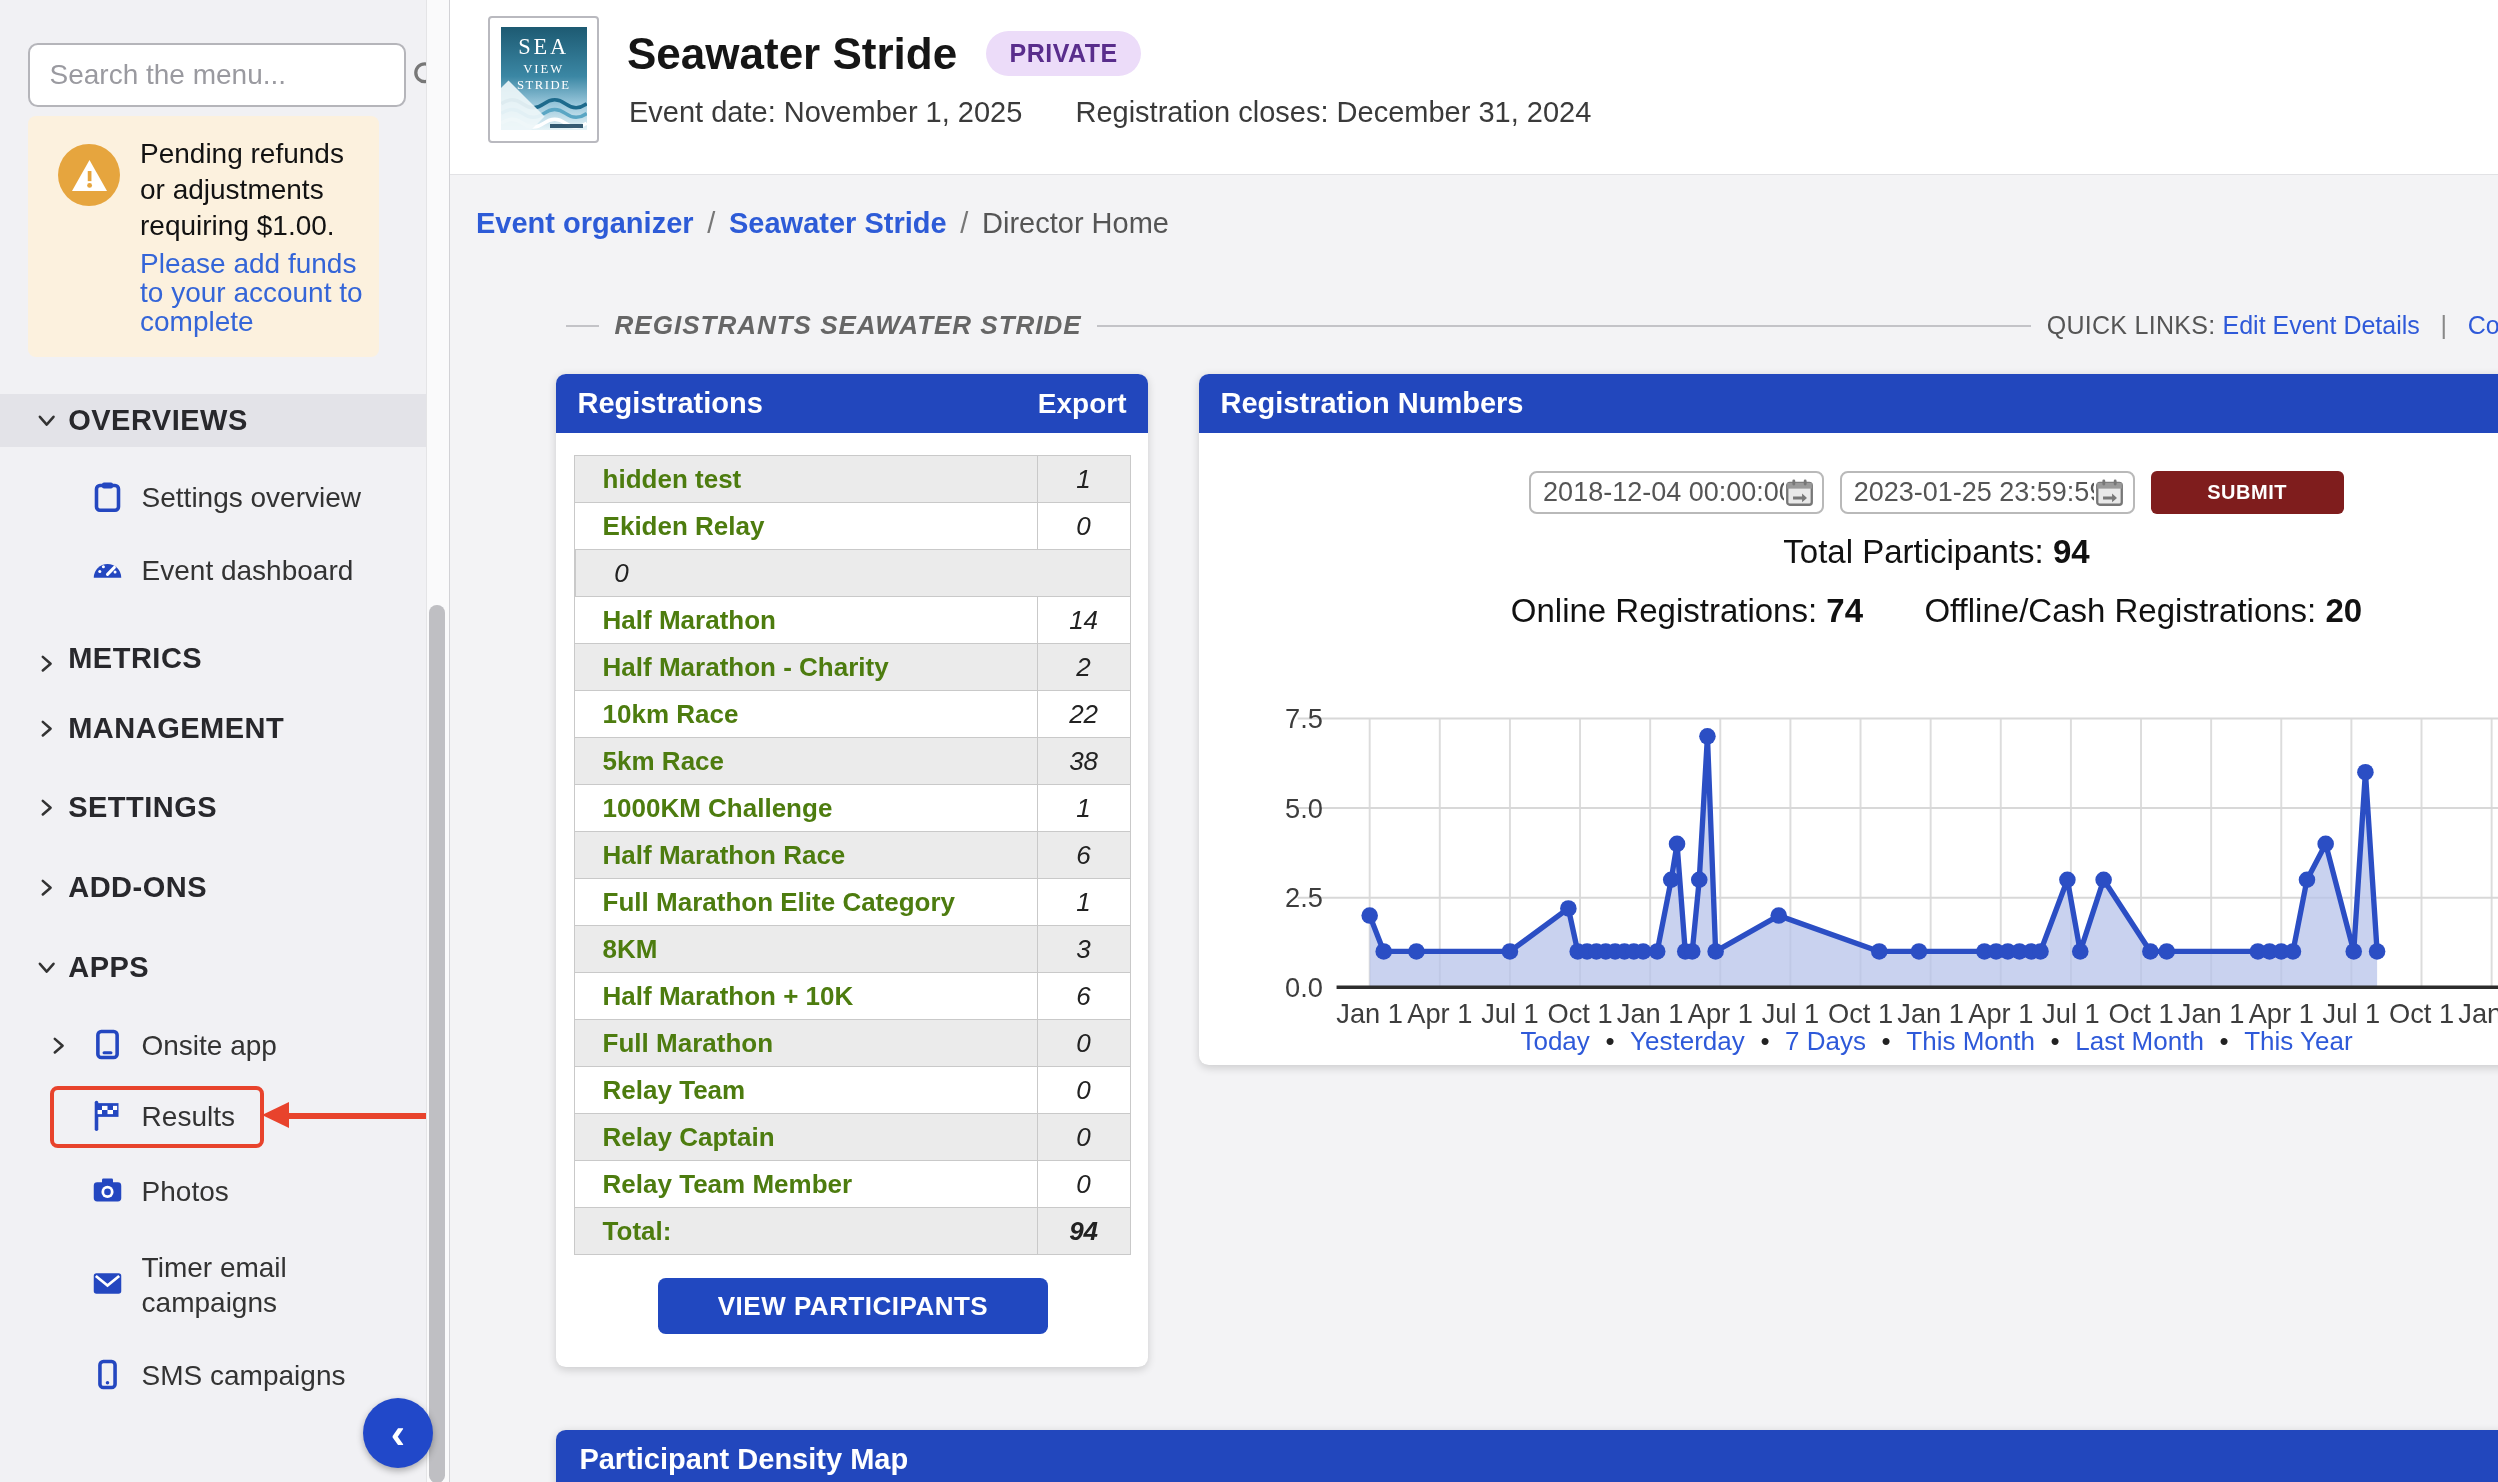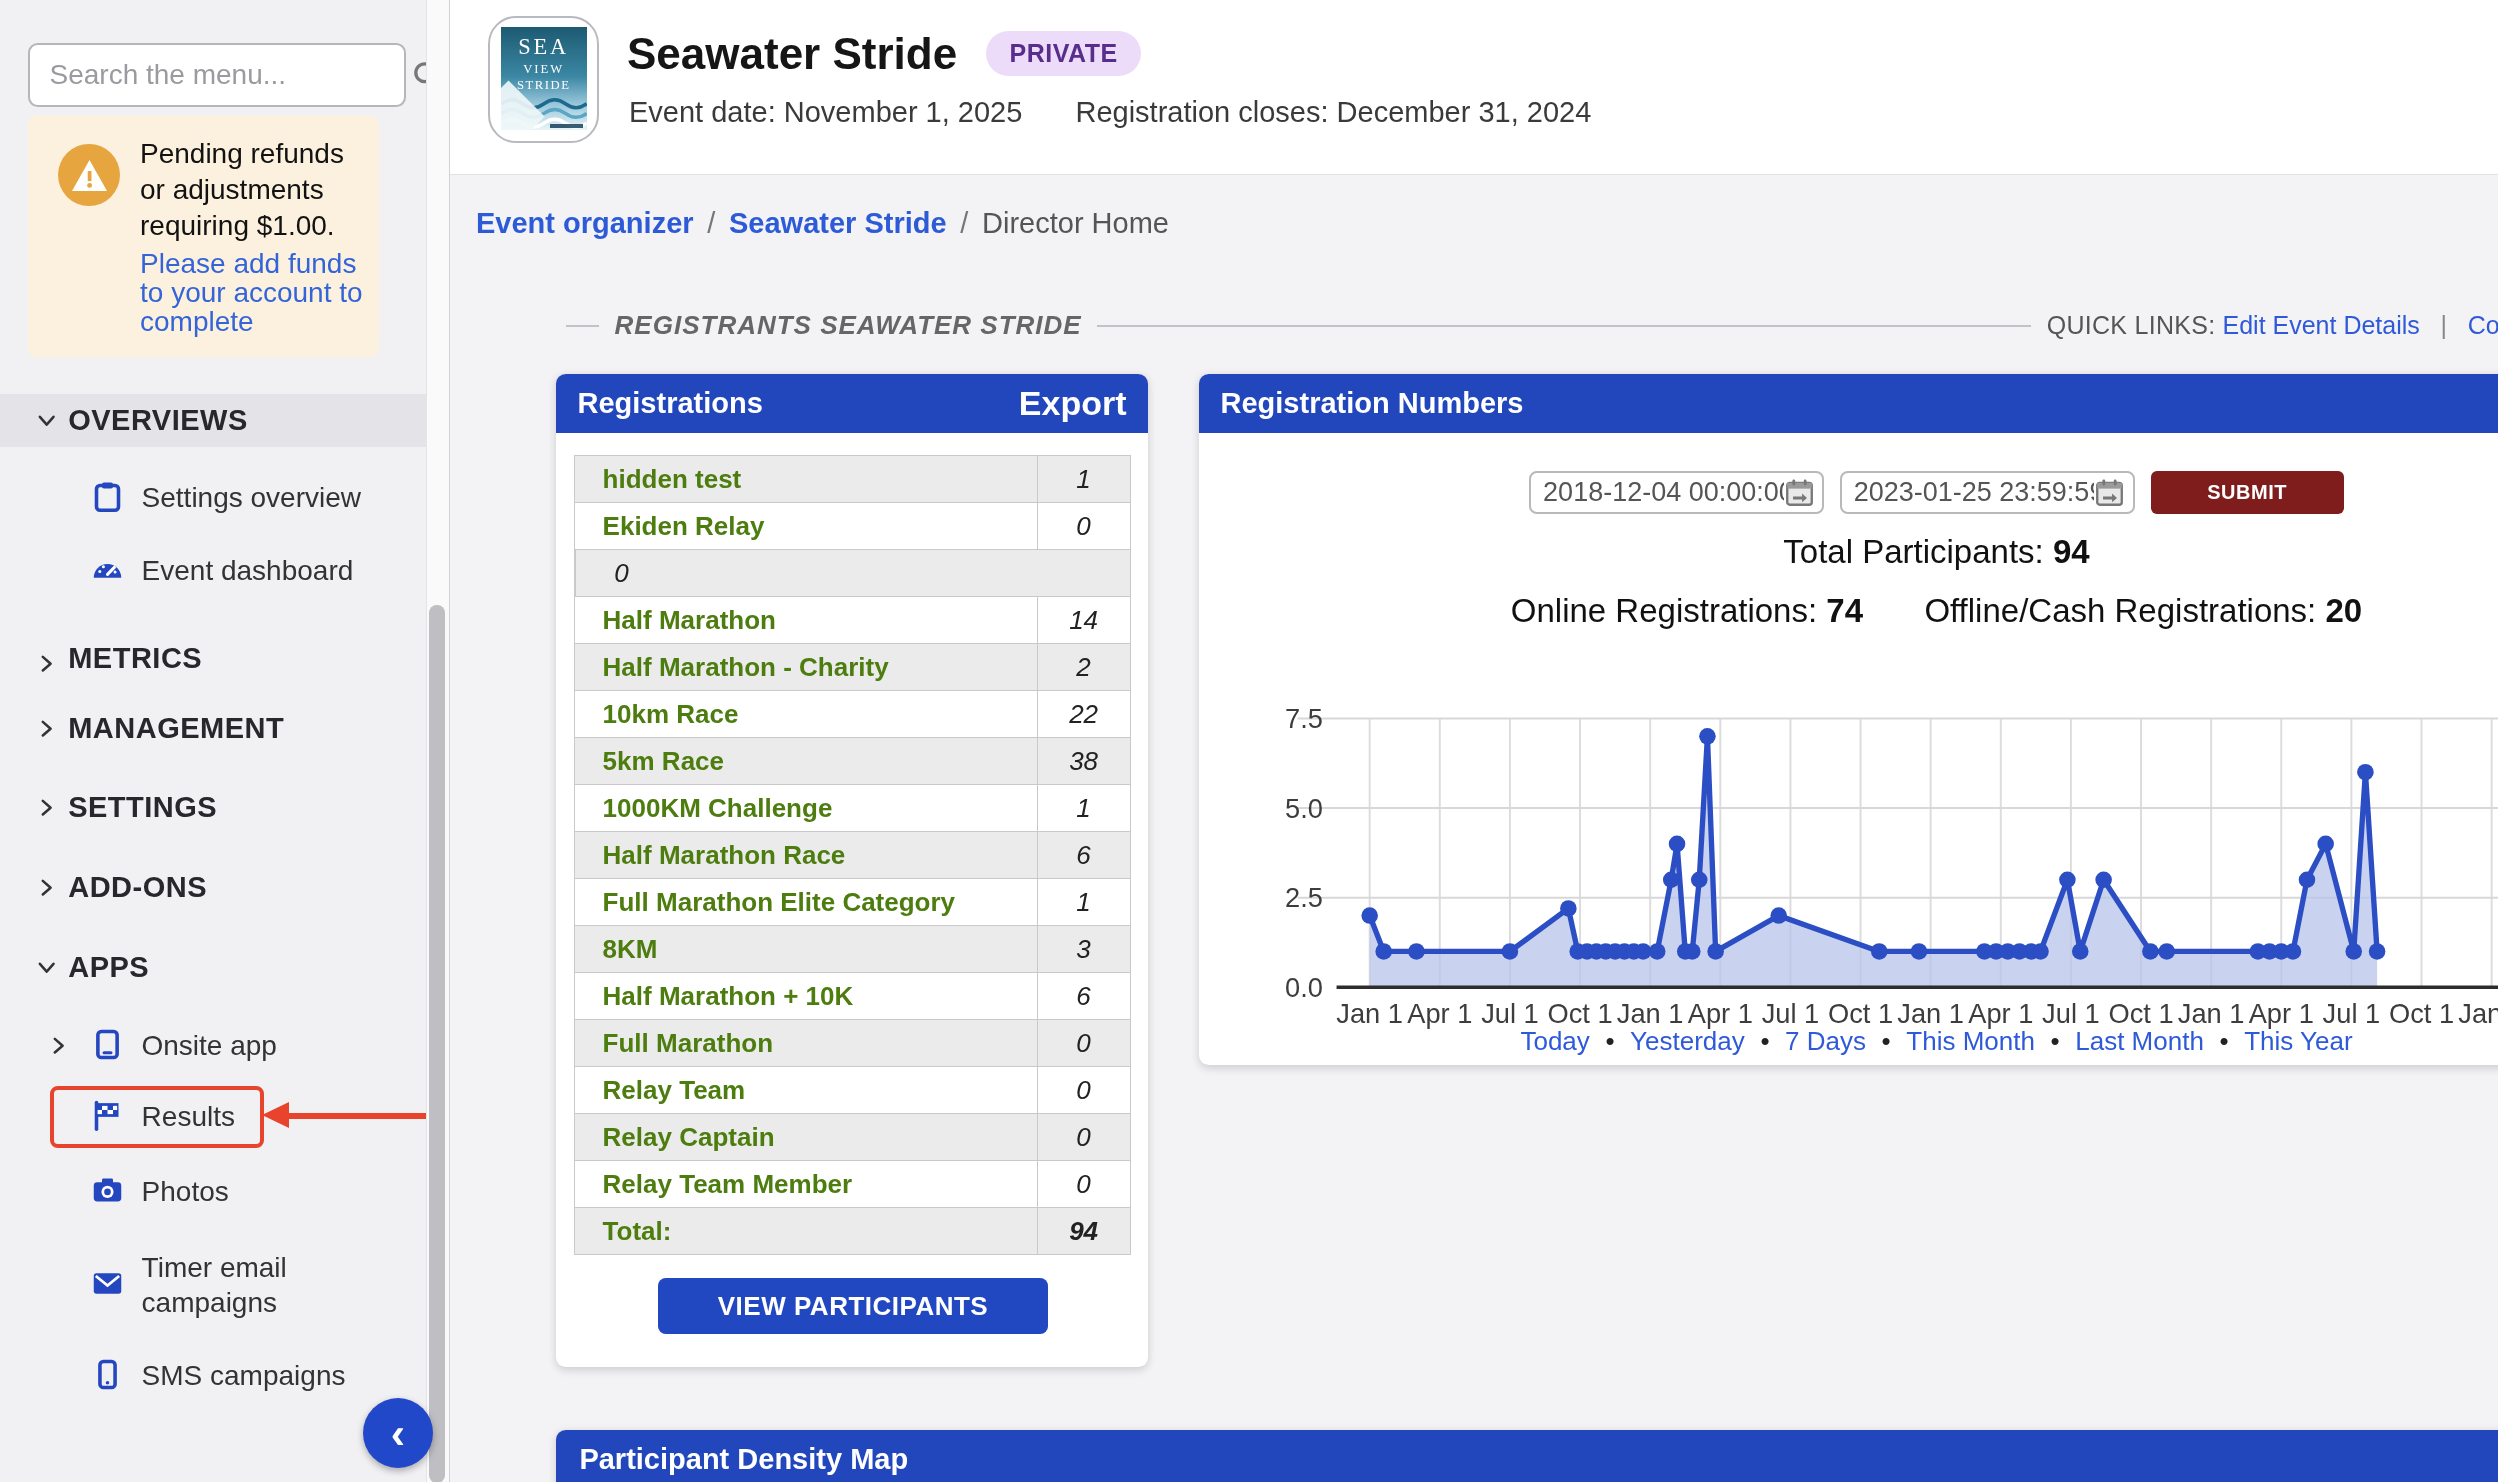--- a/index.html
+++ b/index.html
@@ -31,21 +31,21 @@
   .nav-row.twoline .item-label{width:176px;}
   .results-box{position:absolute;left:50px;top:1086px;width:214px;height:62px;border:4.9px solid #e8432c;border-radius:7.8px;box-sizing:border-box;pointer-events:none;}
   .arrow-line{position:absolute;left:288px;top:1113px;width:158px;height:5.9px;background:#e8432c;}
   .arrow-head{position:absolute;left:262px;top:1102px;width:0;height:0;border-top:13.7px solid transparent;border-bottom:13.7px solid transparent;border-right:27px solid #e8432c;}
   .sb-track{position:absolute;left:426px;top:0;width:22.4px;height:1482px;background:#fafafb;border-left:1px solid #e4e4e6;}
   .sb-thumb{position:absolute;left:429px;top:605px;width:15.6px;height:878px;background:#bfbfc3;border-radius:7.8px;}
   .collapse-btn{position:absolute;left:363px;top:1398px;width:70px;height:70px;border-radius:50%;background:#2148c9;box-shadow:0 2.9px 7.8px rgba(0,0,0,.3);color:#fff;display:flex;align-items:center;justify-content:center;cursor:pointer;z-index:6;}
   .collapse-btn::before{content:"\2039";font-size:43px;line-height:62px;font-weight:700;}
   
   .topbar{position:absolute;left:450px;top:0;width:2049px;height:174px;background:#fff;border-bottom:1px solid #e2e2e5;}
-  .logo-card{position:absolute;left:38px;top:15.6px;width:111px;height:127px;background:#fff;border:2px solid #b9b9bf;border-radius:28px;box-sizing:border-box;}
+  .logo-card{position:absolute;left:38px;top:15.6px;width:111px;height:127px;background:#fff;border:2px solid #b9b9bf;border-radius:4px;box-sizing:border-box;}
   .poster{position:absolute;left:10.7px;top:9.8px;width:86px;height:103px;background:linear-gradient(180deg,#1d5a72 0%,#3b87a4 48%,#9cc9dd 76%,#e8f4f7 100%);overflow:hidden;}
   .poster .ltxt{display:block;text-align:center;color:#fff;font-family:"Liberation Serif","DejaVu Serif",serif;}
   .poster .l1{font-size:22.4px;letter-spacing:2.9px;margin-top:6.8px;}
   .poster .l2{font-size:12.7px;letter-spacing:2px;margin-top:2px;}
   .poster .l3{font-size:12.7px;letter-spacing:1.5px;margin-top:1px;}
   .poster svg{position:absolute;left:0;bottom:0;}
   .poster .ribbon{position:absolute;left:-17.6px;bottom:-11.7px;width:51px;height:51px;background:#eef6f9;opacity:.92;transform:rotate(45deg);}
   .poster .microtag{position:absolute;right:3.9px;bottom:2px;width:33px;height:4.9px;background:#15405a;opacity:.85;}
   .title-row{position:absolute;left:177px;top:27px;display:flex;align-items:center;}
   .page-title{font-size:44px;font-weight:700;color:#161616;margin:0;line-height:53px;}
@@ -62,21 +62,21 @@
   .rule.short{width:33px;margin-right:15.6px;}
   .rule.long{flex:1;margin:0 15.6px;}
   .section-title{font-size:26px;font-weight:600;font-style:italic;color:#666;letter-spacing:1px;white-space:nowrap;}
   .qlinks{font-size:25px;white-space:nowrap;}
   .qlinks .ql-label{color:#555;letter-spacing:0.3px;}
   .qlinks a{color:#2e59d9;text-decoration:none;cursor:pointer;}
   .qlinks .pipe{color:#888;margin:0 13.7px;}
   .panel{position:absolute;background:#fff;border-radius:9.8px;box-shadow:0 2.9px 8.8px rgba(0,0,0,.16);}
   .panel-head{height:59px;background:#2247bd;border-radius:9.8px 9.8px 0 0;display:flex;align-items:center;justify-content:space-between;padding:0 21.5px;box-sizing:border-box;}
   .panel-head .ph-title{color:#fff;font-size:29px;font-weight:700;}
-  .panel-head .ph-action{color:#fff;font-size:34px;font-weight:600;cursor:pointer;}
+  .panel-head .ph-action{color:#fff;font-size:28px;font-weight:600;cursor:pointer;}
   
   .reg-panel{left:556px;top:374px;width:592px;height:993px;}
   .reg-table{position:absolute;left:17.6px;top:81px;width:557px;border:1px solid #c9c9c9;box-sizing:border-box;}
   .trow{display:flex;height:46px;border-bottom:1px solid #c9c9c9;background:#fff;}
   .trow:last-child{border-bottom:none;}
   .trow.odd{background:#ebebeb;}
   .trow .tlabel{flex:1;font-size:26px;font-weight:600;color:#4d7c0f;line-height:46px;padding-left:28px;white-space:nowrap;overflow:hidden;}
   .trow .tval{width:92px;border-left:1px solid #c9c9c9;font-size:26px;font-style:italic;color:#222;text-align:center;line-height:46px;flex:none;}
   .trow.total .tlabel,.trow.total .tval{font-weight:700;}
   .view-btn{position:absolute;left:102px;top:904px;width:390px;height:56px;background:#2148c0;border-radius:7.8px;color:#fff;font-size:26px;font-weight:700;letter-spacing:0.5px;text-align:center;line-height:56px;cursor:pointer;}

